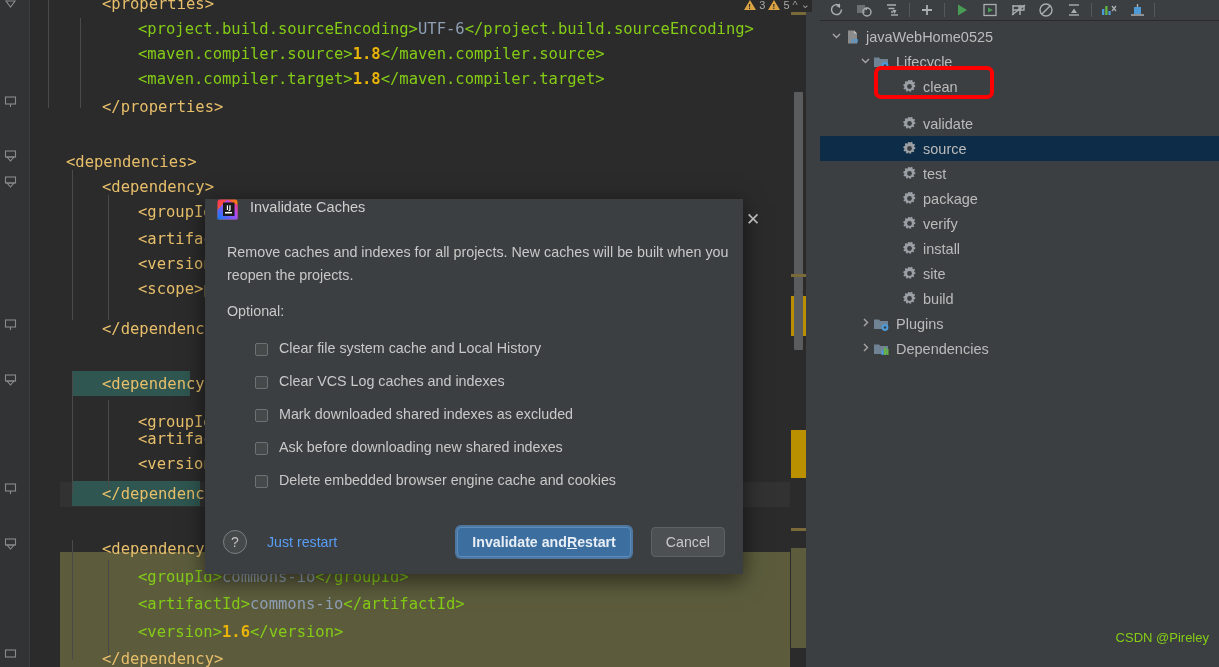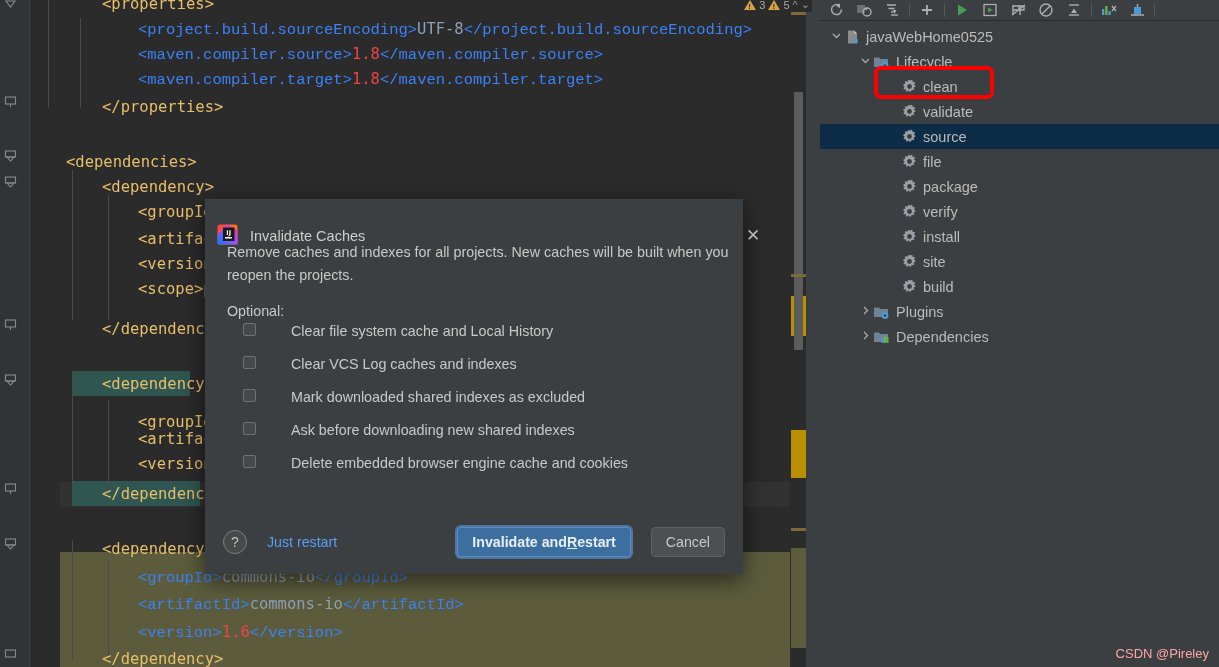--- a/index.html
+++ b/index.html
@@ -35,22 +35,22 @@
     position: absolute; left: 0; top: 0; width: 820px; height: 667px;
   }
   .cline {
     position: absolute; left: 0; height: 25px; line-height: 25px;
     font-family: "DejaVu Sans Mono", "Liberation Mono", monospace;
     font-size: 15.5px;
     white-space: pre;
     color: #e8bf6a;
   }
   .cline .val { color: #8f9fb5; }
-  .cline .num { color: #ef4444; }
-  .tagc { color: #3b82f6; font-family: Liberation Mono, monospace; }
+  .cline .num { color: #eab308; font-weight: bold; }
+  .tagc { color: #84cc16; }
 
   
   .hl-teal {
     position: absolute; background: #2f5650;
     height: 25px;
   }
   .hl-olive {
     position: absolute; background: #5c5c3d;
   }
   .hl-row-dark {
@@ -126,40 +126,40 @@
     pointer-events: none;
   }
 
   
   #dialog {
     position: absolute; left: 205px; top: 199px; width: 538px; height: 375px;
     background: #3c3f41;
     box-shadow: 0 6px 22px rgba(0,0,0,0.55);
   }
   .dlg-title {
-    position: absolute; left: 0; top: 16px; width: 570px; height: 42px;
-    display: flex; align-items: center; padding: 0 10px 0 12px;
+    position: absolute; left: 0; top: 0; width: 570px; height: 42px;
+    display: flex; align-items: flex-start; padding: 0 10px 0 12px;
   }
   .dlg-title .ttl {
     font-size: 14.5px; color: #cfcfcf; margin-left: 12px;
   }
   .dlg-close {
     position: absolute; right: 12px; top: 11px; width: 20px; height: 20px;
     color: #b6b6b6; font-size: 17px; line-height: 20px; text-align:center;
     font-family: "Liberation Sans", sans-serif;
   }
   .dlg-body { position: absolute; left: 0; top: 42px; width: 554px; }
   .dlg-desc {
     padding: 0 22px 0 22px; font-size: 14.3px; color: #c9c9c9; line-height: 1.62;
   }
   .dlg-opt {
     padding: 16px 22px 4px 22px; font-size: 14.3px; color: #c9c9c9;
   }
   .cb-row {
-    display: flex; align-items: flex-start; padding: 0 22px 0 38px; height: 33px; gap: 24px;
+    display: flex; align-items: flex-end; padding: 0 22px 0 50px; height: 33px;
   }
   .cbox {
     width: 13px; height: 13px; border: 1px solid #6e7275; background: #45494a;
     border-radius: 2px; flex: none; margin-right: 11px;
   }
   .cb-label { font-size: 14.3px; color: #c9c9c9; white-space: nowrap; }
 
   .dlg-footer {
     position: absolute; left: 0; bottom: 0; width: 538px; height: 64px;
     display: flex; align-items: center; padding: 0 18px;
@@ -184,22 +184,22 @@
     box-shadow: 0 0 0 2px #4e77a0;
     margin-right: 20px;
   }
   .btn.primary u { text-decoration: underline; }
   .btn.secondary {
     background: #4c5052; color: #c9c9c9; border: 1px solid #5e6264;
   }
 
   
   .watermark {
-    position: absolute; right: 10px; bottom: 6px;
-    font-size: 13px; color: #fca5a5;
+    position: absolute; right: 10px; bottom: 22px;
+    font-size: 13px; color: #84cc16;
     font-family: "Liberation Sans", sans-serif;
   }
 </style>
 </head>
 <body>
 
 <div id="root">
 
   <div id="editor">
 
@@ -270,21 +270,21 @@
         </svg>
     </div>
     <div class="fold" style="top:648px;">
       <svg width="13" height="13" viewBox="0 0 13 13">
           <rect x="1.5" y="2" width="10" height="7" fill="none" stroke="#8a8a8a" stroke-width="1.1"></rect>
         </svg>
     </div>
 
     <div class="code-layer" id="code-layer">
         <div class="cline" style="top: -8px; left: 102px;">&lt;properties&gt;</div>
-        <div class="cline" style="top: 17px; left: 138px;"><span class="tagc">&lt;project.build.sourceEncoding&gt;</span><span class="val">UTF-8</span><span class="tagc">&lt;/project.build.sourceEncoding&gt;</span></div>
+        <div class="cline" style="top: 17px; left: 138px;"><span class="tagc">&lt;project.build.sourceEncoding&gt;</span><span class="val">UTF-6</span><span class="tagc">&lt;/project.build.sourceEncoding&gt;</span></div>
         <div class="cline" style="top: 42px; left: 138px;"><span class="tagc">&lt;maven.compiler.source&gt;</span><span class="num">1.8</span><span class="tagc">&lt;/maven.compiler.source&gt;</span></div>
         <div class="cline" style="top: 67px; left: 138px;"><span class="tagc">&lt;maven.compiler.target&gt;</span><span class="num">1.8</span><span class="tagc">&lt;/maven.compiler.target&gt;</span></div>
         <div class="cline" style="top: 95px; left: 102px;">&lt;/properties&gt;</div>
         <div class="cline" style="top: 150px; left: 66px;">&lt;dependencies&gt;</div>
         <div class="cline" style="top: 175px; left: 102px;">&lt;dependency&gt;</div>
         <div class="cline" style="top: 200px; left: 138px;">&lt;groupId&gt;</div>
         <div class="cline" style="top: 227px; left: 138px;">&lt;artifact</div>
         <div class="cline" style="top: 252px; left: 138px;">&lt;version&gt;</div>
         <div class="cline" style="top: 277px; left: 138px;">&lt;scope&gt;pr</div>
         <div class="cline" style="top: 317px; left: 102px;">&lt;/dependency&gt;</div>
@@ -432,49 +432,49 @@
         <div class="tr" style="padding-left: 66px;">
           <span class="arrow"></span>
           <span class="ticon">
             <svg width="15" height="15" viewBox="0 0 15 15">
               <path d="M7.5 1.2l1.1.35.75-.9 1.35.8-.3 1.15.95.6 1.1-.45.6 1.45-.95.75.15 1.1 1.15.4-.2 1.55-1.2.15-.45 1.05.75 1-1.05 1.15-1.05-.6-.95.55-.05 1.2-1.55.25-.55-1.1-1.15-.05-.6 1.05-1.45-.6.2-1.2-.85-.75-1.15.3-.65-1.45 1-.65-.1-1.15-1.1-.5.35-1.5 1.2-.05.55-1.0-.6-1.05 1.2-1 .95.7 1-.45.15-1.2z" fill="#9aa0a6"></path>
               <circle cx="7.5" cy="7.5" r="2.4" fill="#3c3f41"></circle>
             </svg>
           </span>
           <span class="tlabel">clean</span>
         </div>
+        <div class="tr" style="padding-left: 66px; margin-top: 12px;">
+          <span class="arrow"></span>
+          <span class="ticon">
+            <svg width="15" height="15" viewBox="0 0 15 15">
+              <path d="M7.5 1.2l1.1.35.75-.9 1.35.8-.3 1.15.95.6 1.1-.45.6 1.45-.95.75.15 1.1 1.15.4-.2 1.55-1.2.15-.45 1.05.75 1-1.05 1.15-1.05-.6-.95.55-.05 1.2-1.55.25-.55-1.1-1.15-.05-.6 1.05-1.45-.6.2-1.2-.85-.75-1.15.3-.65-1.45 1-.65-.1-1.15-1.1-.5.35-1.5 1.2-.05.55-1.0-.6-1.05 1.2-1 .95.7 1-.45.15-1.2z" fill="#9aa0a6"></path>
+              <circle cx="7.5" cy="7.5" r="2.4" fill="#3c3f41"></circle>
+            </svg>
+          </span>
+          <span class="tlabel">validate</span>
+        </div>
+        <div class="tr selected" style="padding-left: 66px;">
+          <span class="arrow"></span>
+          <span class="ticon">
+            <svg width="15" height="15" viewBox="0 0 15 15">
+              <path d="M7.5 1.2l1.1.35.75-.9 1.35.8-.3 1.15.95.6 1.1-.45.6 1.45-.95.75.15 1.1 1.15.4-.2 1.55-1.2.15-.45 1.05.75 1-1.05 1.15-1.05-.6-.95.55-.05 1.2-1.55.25-.55-1.1-1.15-.05-.6 1.05-1.45-.6.2-1.2-.85-.75-1.15.3-.65-1.45 1-.65-.1-1.15-1.1-.5.35-1.5 1.2-.05.55-1.0-.6-1.05 1.2-1 .95.7 1-.45.15-1.2z" fill="#9aa0a6"></path>
+              <circle cx="7.5" cy="7.5" r="2.4" fill="#3c3f41"></circle>
+            </svg>
+          </span>
+          <span class="tlabel">source</span>
+        </div>
         <div class="tr" style="padding-left: 66px;">
           <span class="arrow"></span>
           <span class="ticon">
             <svg width="15" height="15" viewBox="0 0 15 15">
               <path d="M7.5 1.2l1.1.35.75-.9 1.35.8-.3 1.15.95.6 1.1-.45.6 1.45-.95.75.15 1.1 1.15.4-.2 1.55-1.2.15-.45 1.05.75 1-1.05 1.15-1.05-.6-.95.55-.05 1.2-1.55.25-.55-1.1-1.15-.05-.6 1.05-1.45-.6.2-1.2-.85-.75-1.15.3-.65-1.45 1-.65-.1-1.15-1.1-.5.35-1.5 1.2-.05.55-1.0-.6-1.05 1.2-1 .95.7 1-.45.15-1.2z" fill="#9aa0a6"></path>
               <circle cx="7.5" cy="7.5" r="2.4" fill="#3c3f41"></circle>
             </svg>
           </span>
-          <span class="tlabel">validate</span>
-        </div>
-        <div class="tr selected" style="padding-left: 66px;">
-          <span class="arrow"></span>
-          <span class="ticon">
-            <svg width="15" height="15" viewBox="0 0 15 15">
-              <path d="M7.5 1.2l1.1.35.75-.9 1.35.8-.3 1.15.95.6 1.1-.45.6 1.45-.95.75.15 1.1 1.15.4-.2 1.55-1.2.15-.45 1.05.75 1-1.05 1.15-1.05-.6-.95.55-.05 1.2-1.55.25-.55-1.1-1.15-.05-.6 1.05-1.45-.6.2-1.2-.85-.75-1.15.3-.65-1.45 1-.65-.1-1.15-1.1-.5.35-1.5 1.2-.05.55-1.0-.6-1.05 1.2-1 .95.7 1-.45.15-1.2z" fill="#9aa0a6"></path>
-              <circle cx="7.5" cy="7.5" r="2.4" fill="#3c3f41"></circle>
-            </svg>
-          </span>
-          <span class="tlabel">source</span>
-        </div>
-        <div class="tr" style="padding-left: 66px;">
-          <span class="arrow"></span>
-          <span class="ticon">
-            <svg width="15" height="15" viewBox="0 0 15 15">
-              <path d="M7.5 1.2l1.1.35.75-.9 1.35.8-.3 1.15.95.6 1.1-.45.6 1.45-.95.75.15 1.1 1.15.4-.2 1.55-1.2.15-.45 1.05.75 1-1.05 1.15-1.05-.6-.95.55-.05 1.2-1.55.25-.55-1.1-1.15-.05-.6 1.05-1.45-.6.2-1.2-.85-.75-1.15.3-.65-1.45 1-.65-.1-1.15-1.1-.5.35-1.5 1.2-.05.55-1.0-.6-1.05 1.2-1 .95.7 1-.45.15-1.2z" fill="#9aa0a6"></path>
-              <circle cx="7.5" cy="7.5" r="2.4" fill="#3c3f41"></circle>
-            </svg>
-          </span>
-          <span class="tlabel">file</span>
+          <span class="tlabel">test</span>
         </div>
         <div class="tr" style="padding-left: 66px;">
           <span class="arrow"></span>
           <span class="ticon">
             <svg width="15" height="15" viewBox="0 0 15 15">
               <path d="M7.5 1.2l1.1.35.75-.9 1.35.8-.3 1.15.95.6 1.1-.45.6 1.45-.95.75.15 1.1 1.15.4-.2 1.55-1.2.15-.45 1.05.75 1-1.05 1.15-1.05-.6-.95.55-.05 1.2-1.55.25-.55-1.1-1.15-.05-.6 1.05-1.45-.6.2-1.2-.85-.75-1.15.3-.65-1.45 1-.65-.1-1.15-1.1-.5.35-1.5 1.2-.05.55-1.0-.6-1.05 1.2-1 .95.7 1-.45.15-1.2z" fill="#9aa0a6"></path>
               <circle cx="7.5" cy="7.5" r="2.4" fill="#3c3f41"></circle>
             </svg>
           </span>
           <span class="tlabel">package</span>

